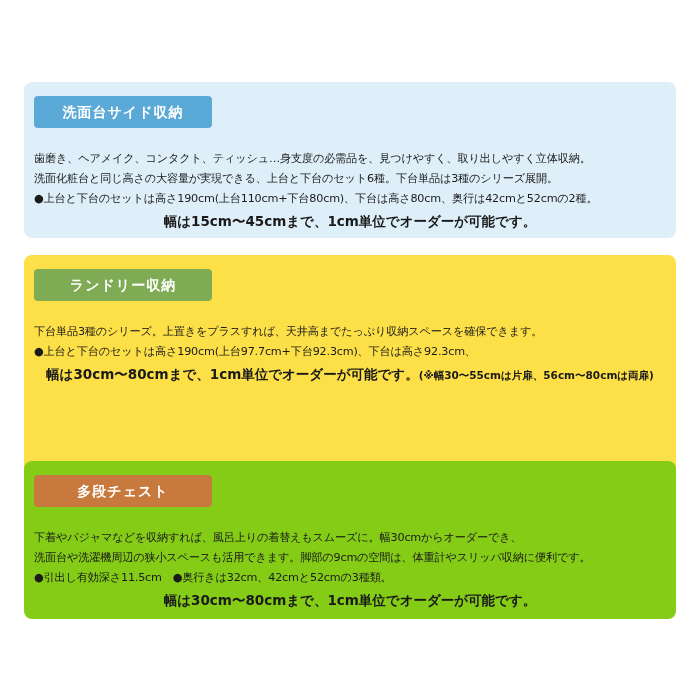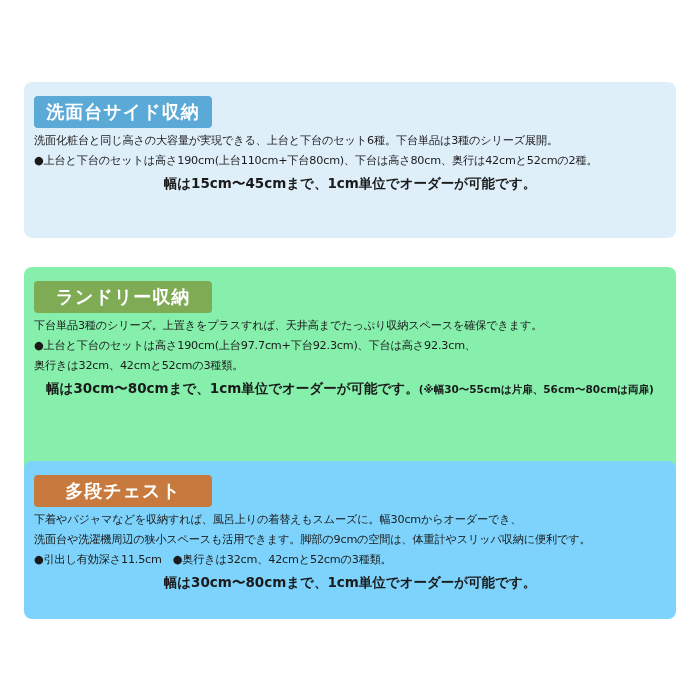--- a/index.html
+++ b/index.html
@@ -6,46 +6,46 @@
   body {
     width: 700px; height: 700px; background: #ffffff; position: relative;
     font-family: "DejaVu Sans", "Liberation Sans", sans-serif; color: #1a1a1a;
     overflow: hidden;
   }
   .card {
     position: absolute; left: 24px; width: 652px; border-radius: 8px;
     box-sizing: border-box; padding: 14px 10px 0 10px;
   }
   .card.blue { top: 82px; height: 156px; background: #dfeffa; }
-  .card.green { top: 267px; height: 220px; background: #86efac; }
-  .card.yellow { top: 461px; height: 158px; background: #7dd3fc; }
+  .card.green { top: 255px; height: 220px; background: #fde047; }
+  .card.yellow { top: 461px; height: 158px; background: #84cc16; }
   .badge {
     display: inline-block; width: 178px; height: 32px; line-height: 32px;
-    border-radius: 4px; color: #ffffff; font-size: 18px; font-weight: bold;
-    text-align: center; letter-spacing: 1px; margin-bottom: 3px;
+    border-radius: 4px; color: #ffffff; font-size: 14px; font-weight: bold;
+    text-align: center; letter-spacing: 1px; margin-bottom: 21px;
   }
   .line { font-size: 11.2px; line-height: 20px; white-space: nowrap; letter-spacing: -0.2px; }
   .emph { font-size: 13.5px; font-weight: bold; line-height: 24px; white-space: nowrap; text-align: center; }
   .note { font-size: 10.5px; font-weight: bold; }
 </style>
 </head>
 <body>
 
 <div class="card blue">
   <div class="badge" style="background:#5ba9d6">洗面台サイド収納</div>
+  <div class="line">歯磨き、ヘアメイク、コンタクト、ティッシュ…身支度の必需品を、見つけやすく、取り出しやすく立体収納。</div>
   <div class="line">洗面化粧台と同じ高さの大容量が実現できる、上台と下台のセット6種。下台単品は3種のシリーズ展開。</div>
   <div class="line">●上台と下台のセットは高さ190cm(上台110cm+下台80cm)、下台は高さ80cm、奥行は42cmと52cmの2種。</div>
   <div class="emph"><span>幅は15cm〜45cmまで、1cm単位でオーダーが可能です。</span></div>
 </div>
 
 <div class="card green">
   <div class="badge" style="background:#7fab55">ランドリー収納</div>
   <div class="line">下台単品3種のシリーズ。上置きをプラスすれば、天井高までたっぷり収納スペースを確保できます。</div>
   <div class="line">●上台と下台のセットは高さ190cm(上台97.7cm+下台92.3cm)、下台は高さ92.3cm、</div>
-  <div class="line">奥行きは32cm、42cmと52cmの3種類。</div>
   <div class="emph"><span>幅は30cm〜80cmまで、1cm単位でオーダーが可能です。</span><span class="note">(※幅30〜55cmは片扉、56cm〜80cmは両扉)</span></div>
 </div>
 
 <div class="card yellow">
   <div class="badge" style="background:#c87a3e">多段チェスト</div>
   <div class="line">下着やパジャマなどを収納すれば、風呂上りの着替えもスムーズに。幅30cmからオーダーでき、</div>
   <div class="line">洗面台や洗濯機周辺の狭小スペースも活用できます。脚部の9cmの空間は、体重計やスリッパ収納に便利です。</div>
   <div class="line">●引出し有効深さ11.5cm　●奥行きは32cm、42cmと52cmの3種類。</div>
   <div class="emph"><span>幅は30cm〜80cmまで、1cm単位でオーダーが可能です。</span></div>
 </div>

